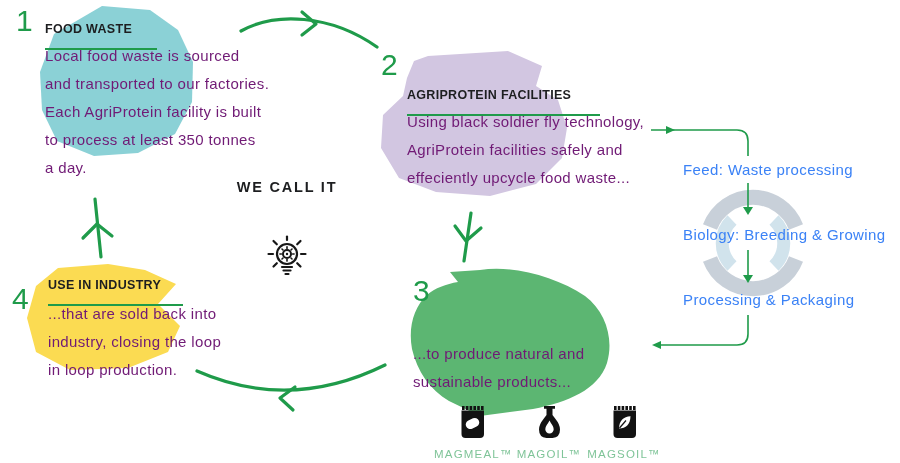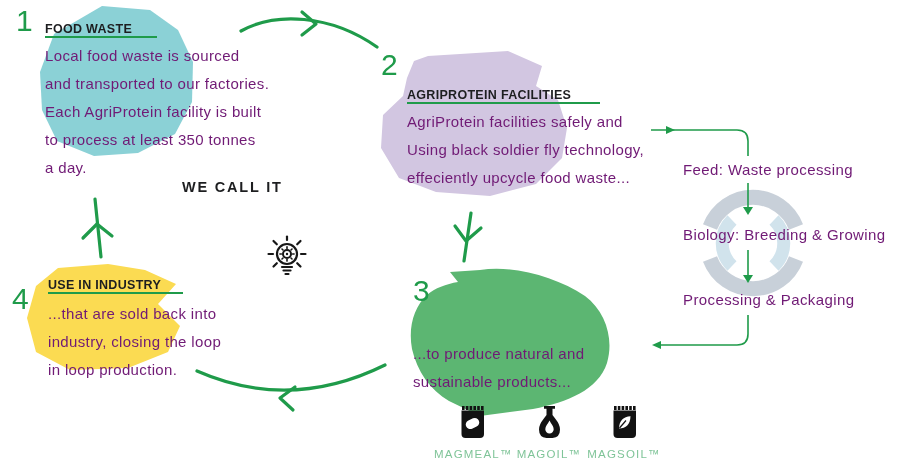--- a/index.html
+++ b/index.html
@@ -7,33 +7,33 @@
     position:relative;width:900px;height:463px;background:#fff;overflow:hidden;
     font-family:"Liberation Sans", sans-serif;
   }
   #stage svg.layer{position:absolute;left:0;top:0;width:900px;height:463px;}
   .abs{position:absolute;}
   .step-number{
     position:absolute;font-size:30px;line-height:30px;color:#1f9b4a;font-weight:400;
   }
   .step-heading{
     position:absolute;font-size:12.5px;font-weight:bold;letter-spacing:.3px;
-    color:#1d1e20;padding-bottom:0;border-bottom:2px solid #1f9b4a;white-space:nowrap;
+    color:#1d1e20;padding-bottom:12px;border-bottom:2px solid #1f9b4a;white-space:nowrap;
   }
   .step-body{
     position:absolute;font-size:15px;color:#701a75;letter-spacing:.35px;white-space:nowrap;
   }
   .step-body div{height:28px;line-height:28px;}
   .center-callout{
-    position:absolute;left:182px;top:179px;width:210px;
+    position:absolute;left:182px;top:179px;width:210px;text-align:center;
     font-size:14.5px;font-weight:bold;letter-spacing:1.8px;color:#1d1e20;
   }
   .center-callout .line{height:16px;line-height:16px;margin-bottom:13px;white-space:nowrap;}
   .panel-item{
-    position:absolute;left:683px;font-size:15px;color:#701a75;letter-spacing:.4px;white-space:nowrap;
+    position:absolute;left:683px;font-size:15px;color:#3b82f6;letter-spacing:.4px;white-space:nowrap;
   }
   .product{position:absolute;top:406px;width:76px;text-align:center;margin-left:38px;}
   .product .p-icon{display:inline-block;}
   .product .p-label{
     margin-top:5px;font-size:11.5px;letter-spacing:1.2px;color:#7fc498;white-space:nowrap;
   }
 </style>
 </head>
 <body>
 
@@ -94,22 +94,22 @@
     <div>Local food waste is sourced</div>
     <div>and transported to our factories.</div>
     <div>Each AgriProtein facility is built</div>
     <div>to process at least 350 tonnes</div>
     <div>a day.</div>
   </div>
 
   <div class="step-number" style="left:381px;top:50px;">2</div>
   <div class="step-heading" style="left:407px;top:88px;width:193px;">AGRIPROTEIN FACILITIES</div>
   <div class="step-body" style="left:407px;top:108px;">
+    <div>Using black soldier fly technology,</div>
     <div>AgriProtein facilities safely and</div>
-    <div>Using black soldier fly technology,</div>
     <div>effeciently upcycle food waste...</div>
   </div>
 
   <div class="step-number" style="left:413px;top:276px;">3</div>
   <div class="step-body" style="left:413px;top:340px;">
     <div>...to produce natural and</div>
     <div>sustainable products...</div>
   </div>
 
   <div class="step-number" style="left:12px;top:284px;">4</div>

